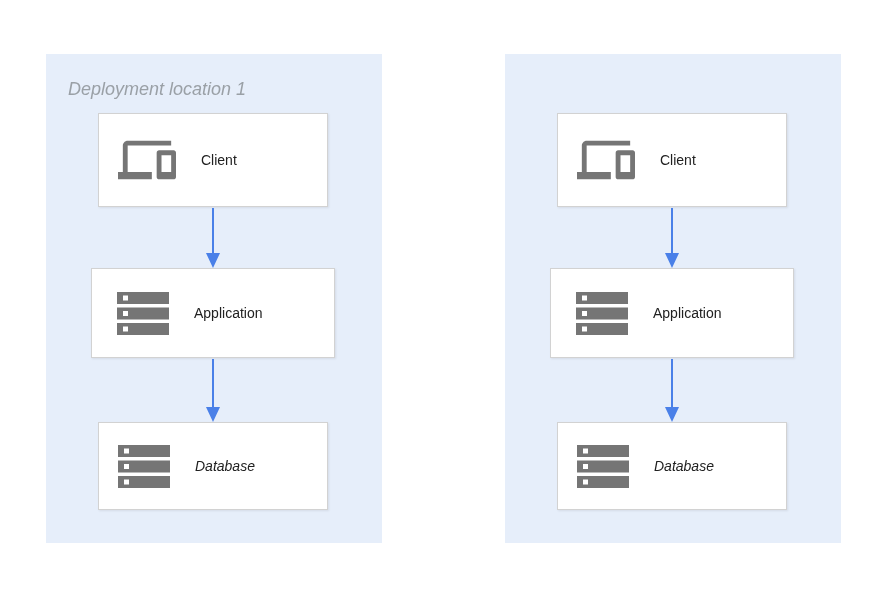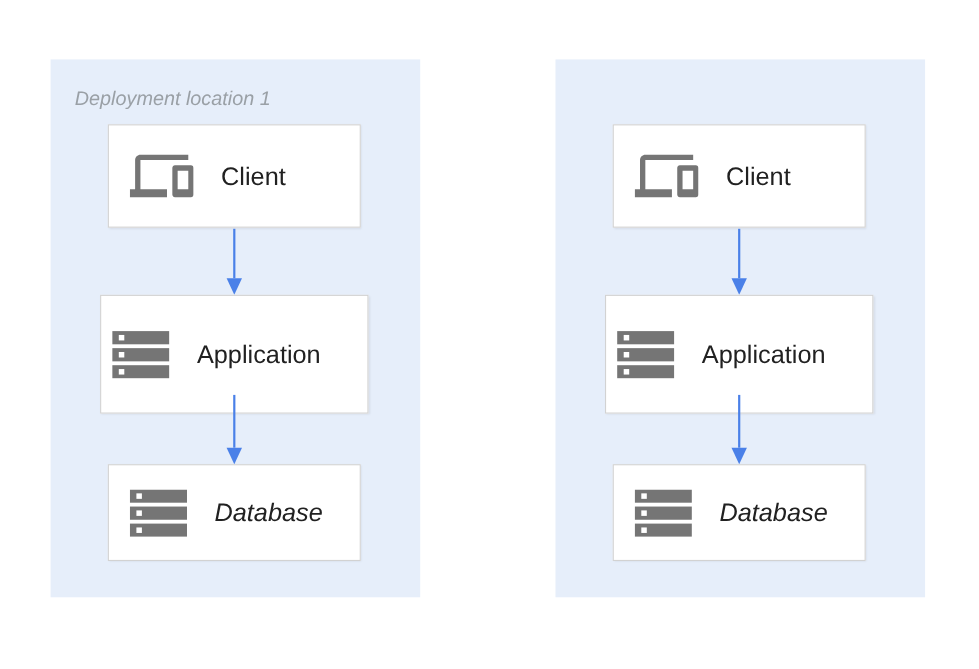--- a/index.html
+++ b/index.html
@@ -29,25 +29,25 @@
     white-space:nowrap;
     font-style:italic;
   }
   .node{
     position:absolute;background:var(--node-bg);
     border:1px solid var(--node-border);
     box-shadow:1px 1px 2px rgba(0,0,0,0.08);
     display:flex;align-items:center;
   }
   .node-client{left:52px;top:59px;width:230px;height:94px;padding-left:19px;}
-  .node-application{left:45px;top:214px;width:244px;height:108px;padding-left:10px;}
+  .node-application{left:45px;top:214px;width:244px;height:90px;padding-left:25px;}
   .node-database{left:52px;top:368px;width:230px;height:88px;padding-left:19px;font-style:italic;}
   .node-icon{flex:0 0 auto;color:var(--icon-gray);display:flex;align-items:center;}
   .node-label{
-    margin-left:25px;font-size:23px;color:var(--label-color);
+    margin-left:25px;font-size:14px;color:var(--label-color);
     white-space:nowrap;
   }
   .arrow{
     position:absolute;left:160px;width:14px;
     display:flex;flex-direction:column;align-items:center;
   }
   .arrow-1{top:154px;height:60px;}
   .arrow-2{top:305px;height:63px;}
   .arrow-stem{width:2px;flex:1 1 auto;background:var(--arrow-blue);}
   .arrow-head{

